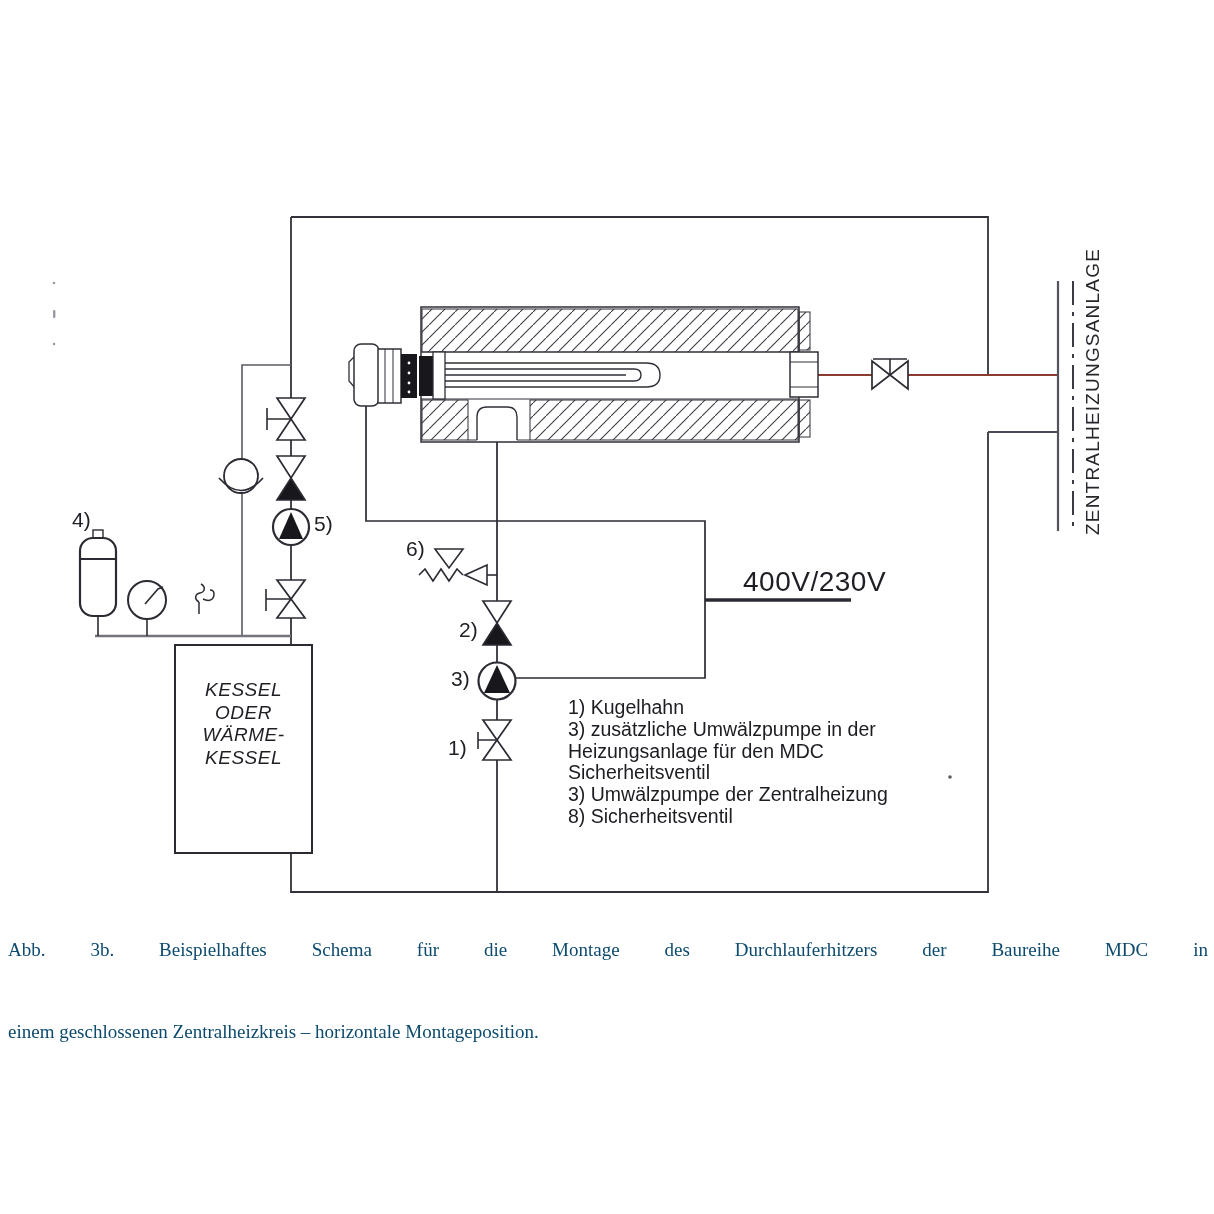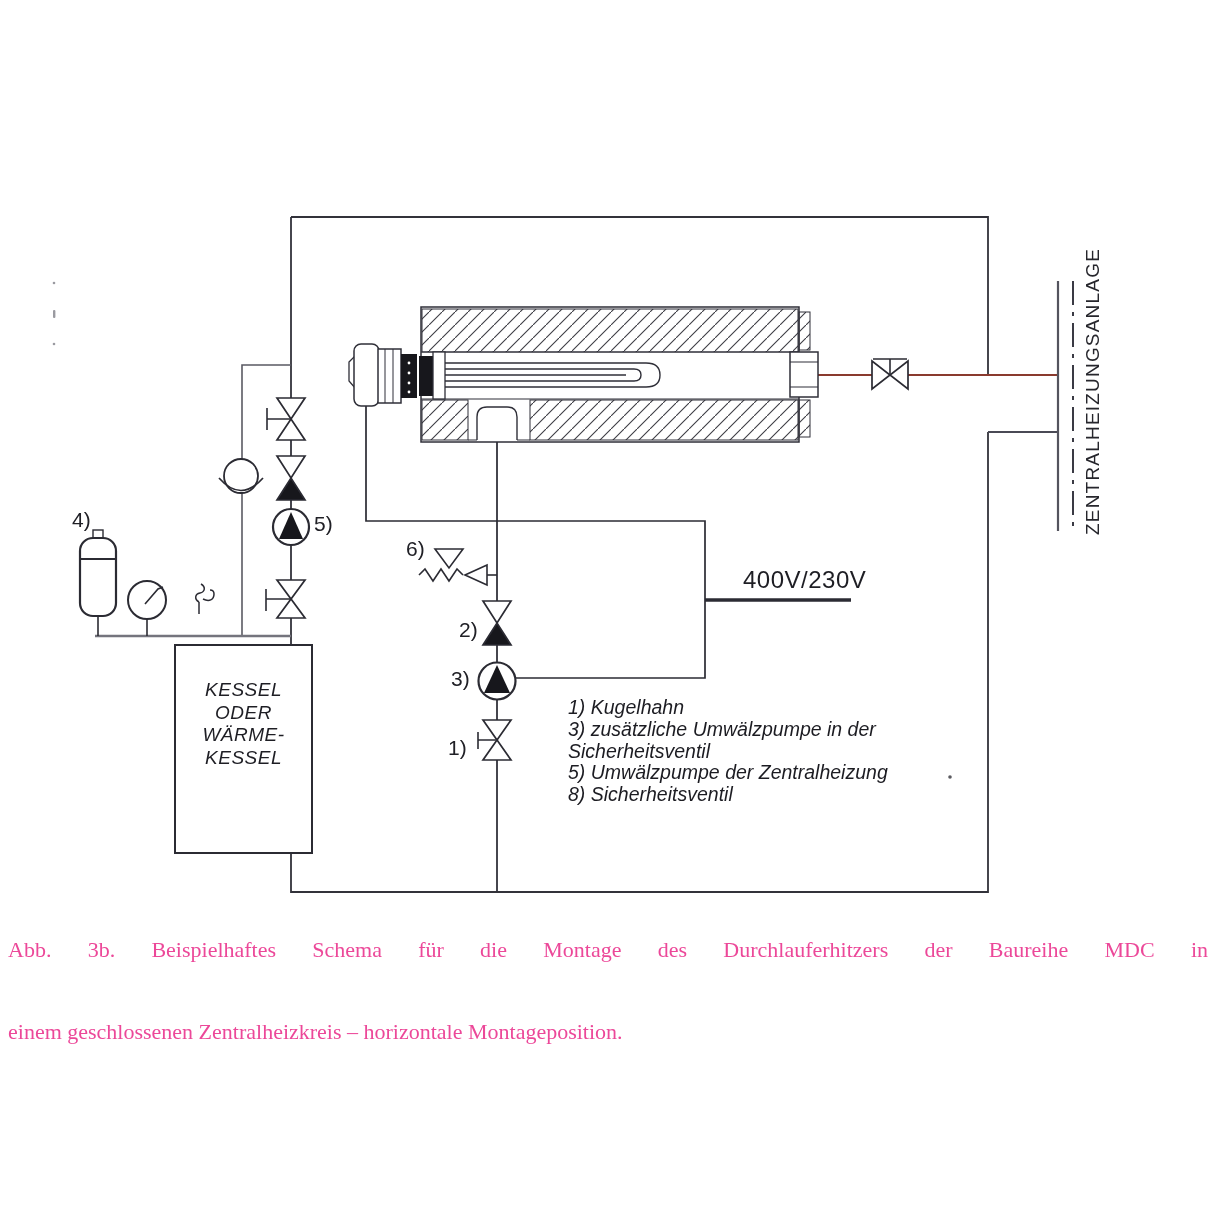--- a/index.html
+++ b/index.html
@@ -3,38 +3,38 @@
 <meta charset="utf-8">
 <style>
   html,body{margin:0;padding:0;background:#ffffff;}
   .stage{
     position:relative;width:1214px;height:1214px;background:#ffffff;overflow:hidden;
     font-family:"Liberation Sans",sans-serif;color:#1b1b20;
   }
   .stage svg{position:absolute;left:0;top:0;}
   .ovl{position:absolute;white-space:nowrap;}
   .callout{position:absolute;font-size:21px;color:#202026;}
-  .power{left:743px;top:566px;font-size:24px;letter-spacing:0.5px;color:#1e1e24;}
+  .power{left:743px;top:566px;font-size:28px;letter-spacing:0.5px;color:#1e1e24;}
   .zha{
     left:965px;top:396px;width:256px;height:22px;line-height:22px;
     transform:rotate(-90deg);transform-origin:50% 50%;
     font-size:19px;letter-spacing:1.2px;text-align:center;color:#26262c;
   }
   .boiler-text{
     position:absolute;left:175px;top:679px;width:137px;text-align:center;
     font-size:19px;line-height:22.5px;letter-spacing:0.5px;color:#1e1e24;font-style:italic;
   }
   .legend{
     position:absolute;left:568px;top:697px;width:430px;
     font-size:19.5px;line-height:21.8px;color:#1c1c22;
   }
-  .legend div{white-space:nowrap;font-style:italic;}
+  .legend div{white-space:nowrap;}
   .caption{
     position:absolute;left:8px;top:933px;width:1200px;
-    font-family:"Liberation Serif",serif;font-size:22px;line-height:34px;color:#ec4899;
+    font-family:"Liberation Serif",serif;font-size:19px;line-height:34px;color:#0c4a6e;
   }
   .caption .l1{text-align:justify;text-align-last:justify;}
   .caption .l2{text-align:left;margin-top:48px;}
 </style>
 </head>
 <body>
 
 <div class="stage">
 
   <svg width="1214" height="1214" viewBox="0 0 1214 1214">
@@ -197,22 +197,23 @@
   <div class="boiler-text">
     <div>KESSEL</div>
     <div>ODER</div>
     <div>WÄRME-</div>
     <div>KESSEL</div>
   </div>
 
   <div class="legend">
     <div>1) Kugelhahn</div>
     <div>3) zusätzliche Umwälzpumpe in der</div>
+    <div>Heizungsanlage für den MDC</div>
     <div>Sicherheitsventil</div>
-    <div>5) Umwälzpumpe der Zentralheizung</div>
+    <div>3) Umwälzpumpe der Zentralheizung</div>
     <div>8) Sicherheitsventil</div>
   </div>
 
   <div class="caption">
     <div class="l1">Abb. 3b. Beispielhaftes Schema für die Montage des Durchlauferhitzers der Baureihe MDC in</div>
     <div class="l2">einem geschlossenen Zentralheizkreis – horizontale Montageposition.</div>
   </div>
 
 </div>
 

